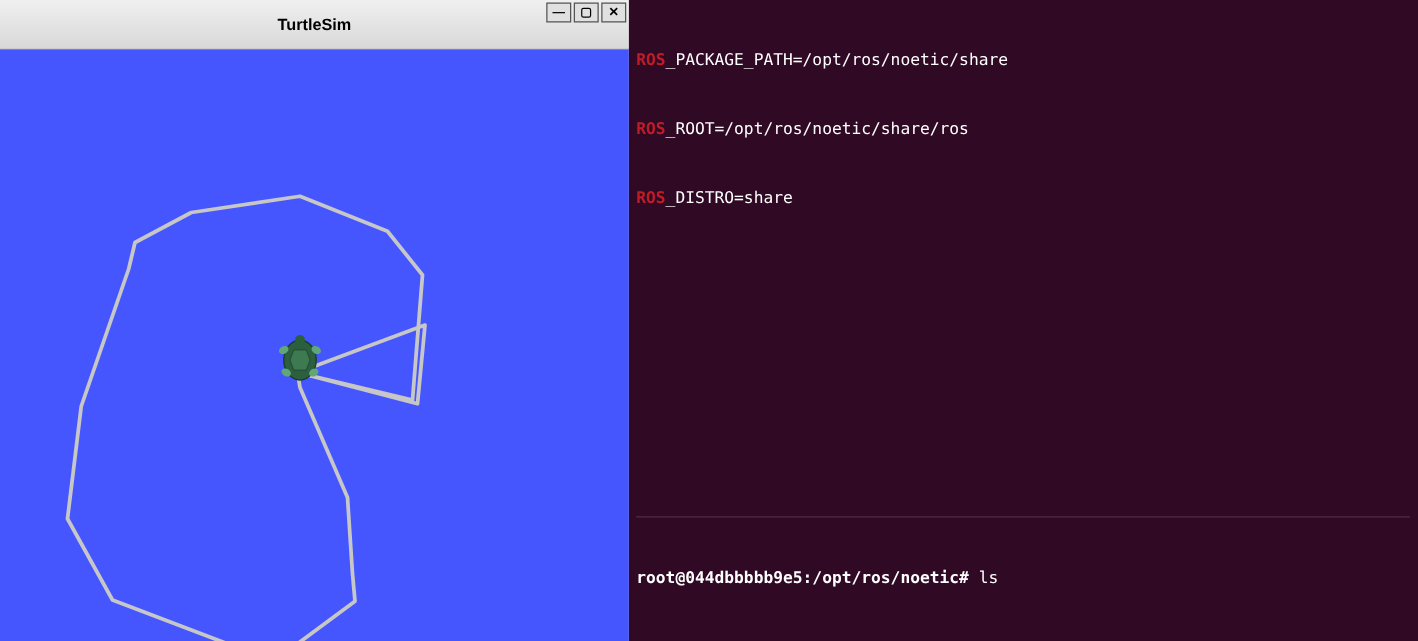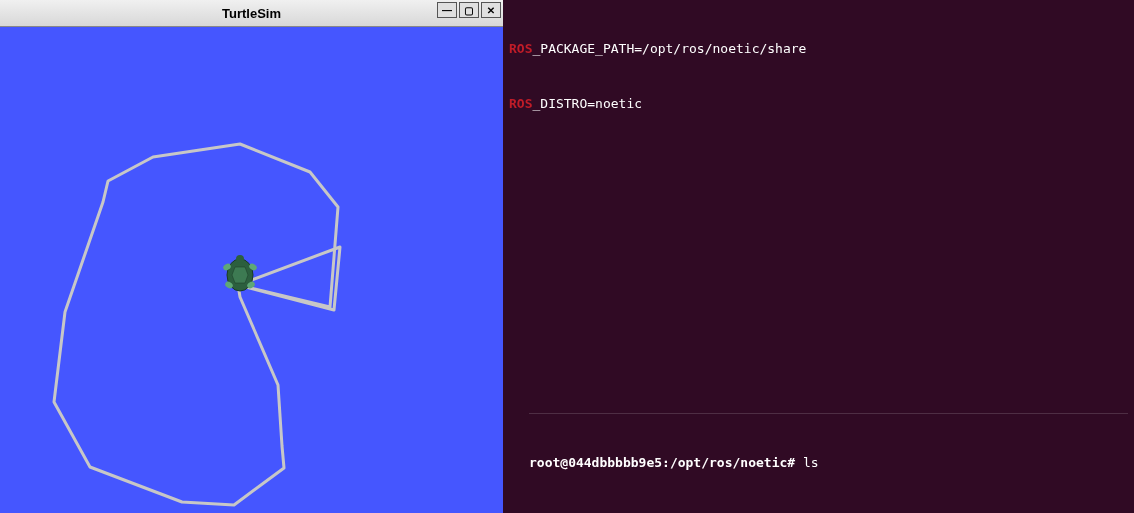--- a/index.html
+++ b/index.html
@@ -13,21 +13,21 @@
       display: flex;
     }
     .left-panel {
       width: 503px;
       height: 513px;
       background: #fff;
       display: flex;
       flex-direction: column;
     }
     .titlebar {
-      height: 27px;
+      height: 40px;
       background: linear-gradient(#f0f0f0,#d8d8d8);
       border-bottom: 1px solid #888;
       display: flex;
       align-items: center;
       justify-content: center;
       position: relative;
       font-family: Arial, sans-serif;
       font-size: 13px;
       font-weight: bold;
       color: #000;
@@ -67,21 +67,20 @@
       color: #eee;
       white-space: pre-wrap;
       line-height: 1.4;
       justify-content: flex-end;
     }
     .term-top { flex: 1; overflow: hidden; }
     .term-bottom {
       border-top: 1px solid rgba(255,255,255,0.15);
       padding-top: 4px;
       margin-top: 4px;
-      margin-left: 20px;
     }
     .ros-red { color: #c01c28; font-weight: bold; }
     .white { color: #ffffff; }
     .prompt { color: #ffffff; font-weight: bold; }
     .green { color: #26a269; font-weight: bold; text-decoration: underline; }
     .cyan { color: #2aa1b3; font-weight: bold; }
     .blue { color: #2a7bde; font-weight: bold; }
     .line { display: block; }
   </style>
 </head>
@@ -108,21 +107,22 @@
         <ellipse cx="-11" cy="10" rx="4" ry="3" fill="#5fa876" transform="rotate(30 -11 10)"></ellipse>
         <ellipse cx="11" cy="10" rx="4" ry="3" fill="#5fa876" transform="rotate(-30 11 10)"></ellipse>
       </g>
     </svg>
   </div>
 </div>
 
 <div class="right-panel">
   <div class="term-top">
     <span class="line"><span class="ros-red">ROS</span><span class="white">_PACKAGE_PATH=/opt/ros/noetic/share</span></span>
-    <span class="line"><span class="ros-red">ROS</span><span class="white">_DISTRO=noetic</span></span>
+    <span class="line"><span class="ros-red">ROS</span><span class="white">_ROOT=/opt/ros/noetic/share/ros</span></span>
+    <span class="line"><span class="ros-red">ROS</span><span class="white">_DISTRO=share</span></span>
     
     
     
     
     
     
     
     
     
     

